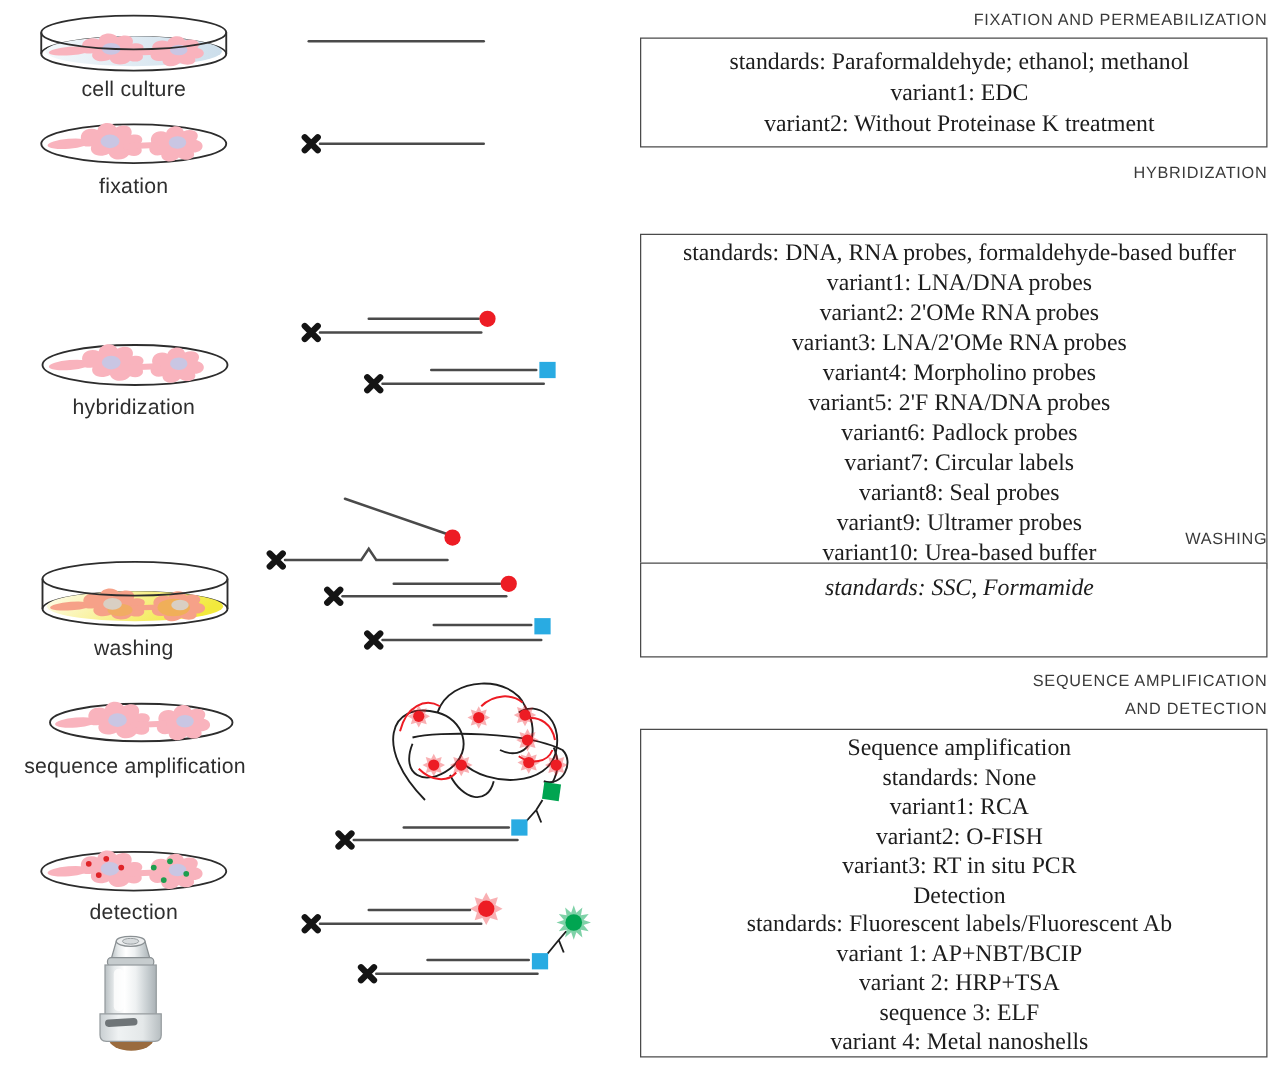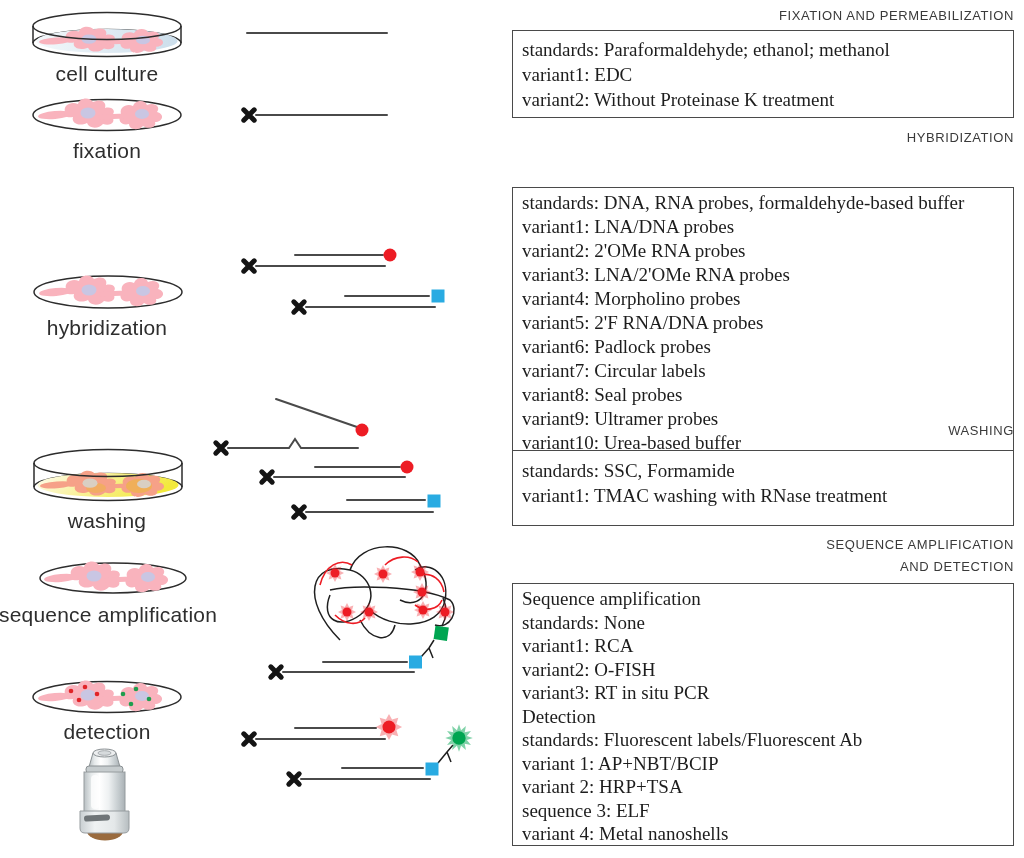--- a/index.html
+++ b/index.html
@@ -1,24 +1,24 @@
 <!DOCTYPE html>
 <html><head>
 <meta charset="utf-8">
 <style>
   html,body{margin:0;padding:0;background:#fff;}
   .canvas{position:relative;width:1024px;height:858px;background:#ffffff;overflow:hidden;
           font-family:"Liberation Sans",sans-serif;}
   .gfx{position:absolute;left:0;top:0;}
   .step-label{position:absolute;transform:translateX(-50%);white-space:nowrap;
-              font-size:21px;color:#2e2e2e;letter-spacing:.2px;}
+              font-size:17px;color:#2e2e2e;letter-spacing:.2px;}
   .section-title{position:absolute;left:512px;width:502px;text-align:right;
                  font-size:13px;color:#3a3a3a;letter-spacing:.6px;line-height:22px;white-space:nowrap;}
   .pbox{position:absolute;left:512px;width:502px;border:1.6px solid #4a4a4a;background:#fff;
-        box-sizing:border-box;font-family:"Liberation Serif",serif;color:#1d1d1d;}
+        box-sizing:border-box;font-family:"Liberation Serif",serif;color:#1d1d1d;text-align:center;}
   .pbox .ln{padding-left:9px;white-space:nowrap;font-size:19px;}
   .b1 .ln{line-height:25px;} .b1{padding-top:6px;}
   .b2 .ln{line-height:24px;} .b2{padding-top:3px;}
   .b3 .ln{line-height:25px;} .b3{padding-top:7px;}
   .b4 .ln{line-height:23.5px;} .b4{padding-top:3px;}
   .schem{stroke:#4a4a4a;stroke-width:2;fill:none;stroke-linecap:round;}
   .tangle{stroke:#1f1f1f;stroke-width:1.5;fill:none;}
   .redarc{stroke:currentColor;stroke-width:1.6;fill:none;}
   .dish{stroke:#2d2d2d;stroke-width:1.5;}
 </style>
@@ -297,23 +297,22 @@
     <div class="ln">variant6: Padlock probes</div>
     <div class="ln">variant7: Circular labels</div>
     <div class="ln">variant8: Seal probes</div>
     <div class="ln">variant9: Ultramer probes</div>
     <div class="ln">variant10: Urea-based buffer</div>
   </div>
 
   <div class="section-title" style="top:420px;">
     <div>WASHING</div>
   </div>
-  <div class="pbox b3" style="top:450px;height:76px;">
+  <div class="pbox b3" style="top:450px;height:76px;font-style:italic;">
     <div class="ln">standards: SSC, Formamide</div>
-    <div class="ln">variant1: TMAC washing with RNase treatment</div>
   </div>
 
   <div class="section-title" style="top:534px;">
     <div>SEQUENCE AMPLIFICATION</div>
     <div>AND DETECTION</div>
   </div>
   <div class="pbox b4" style="top:583px;height:263px;">
     <div class="ln">Sequence amplification</div>
     <div class="ln">standards: None</div>
     <div class="ln">variant1: RCA</div>

